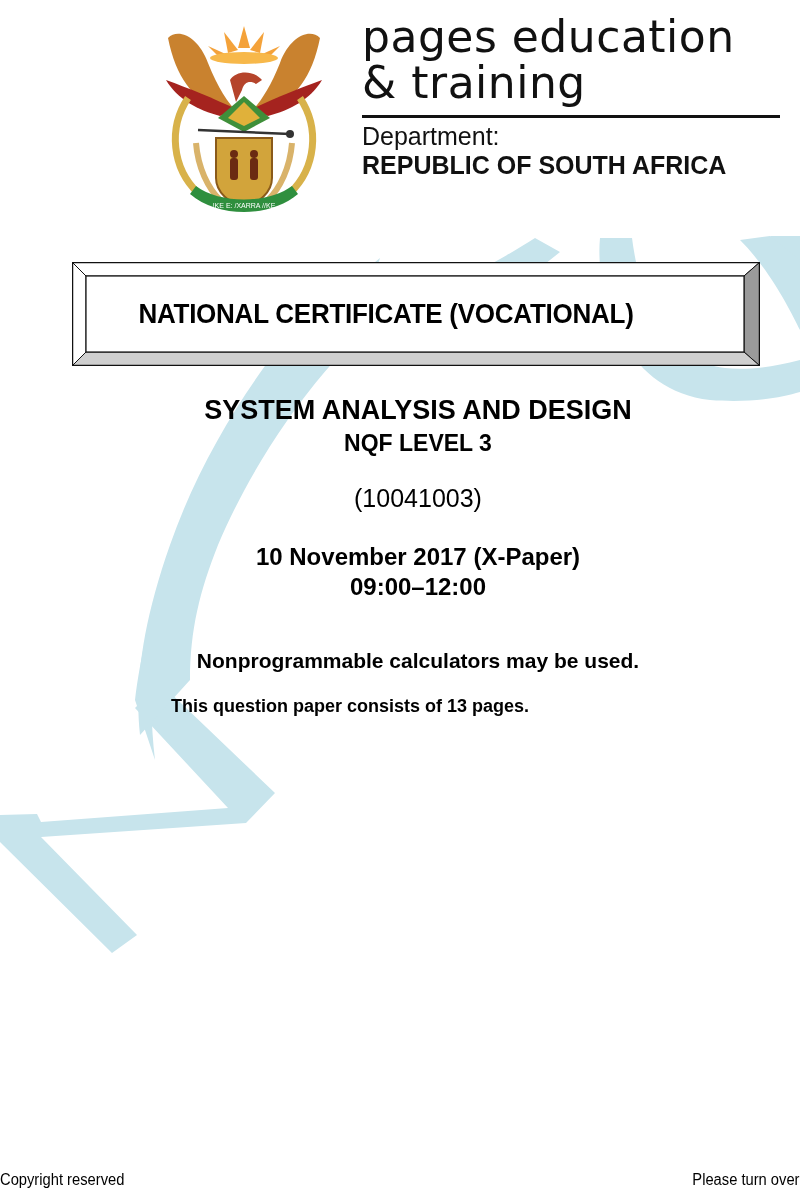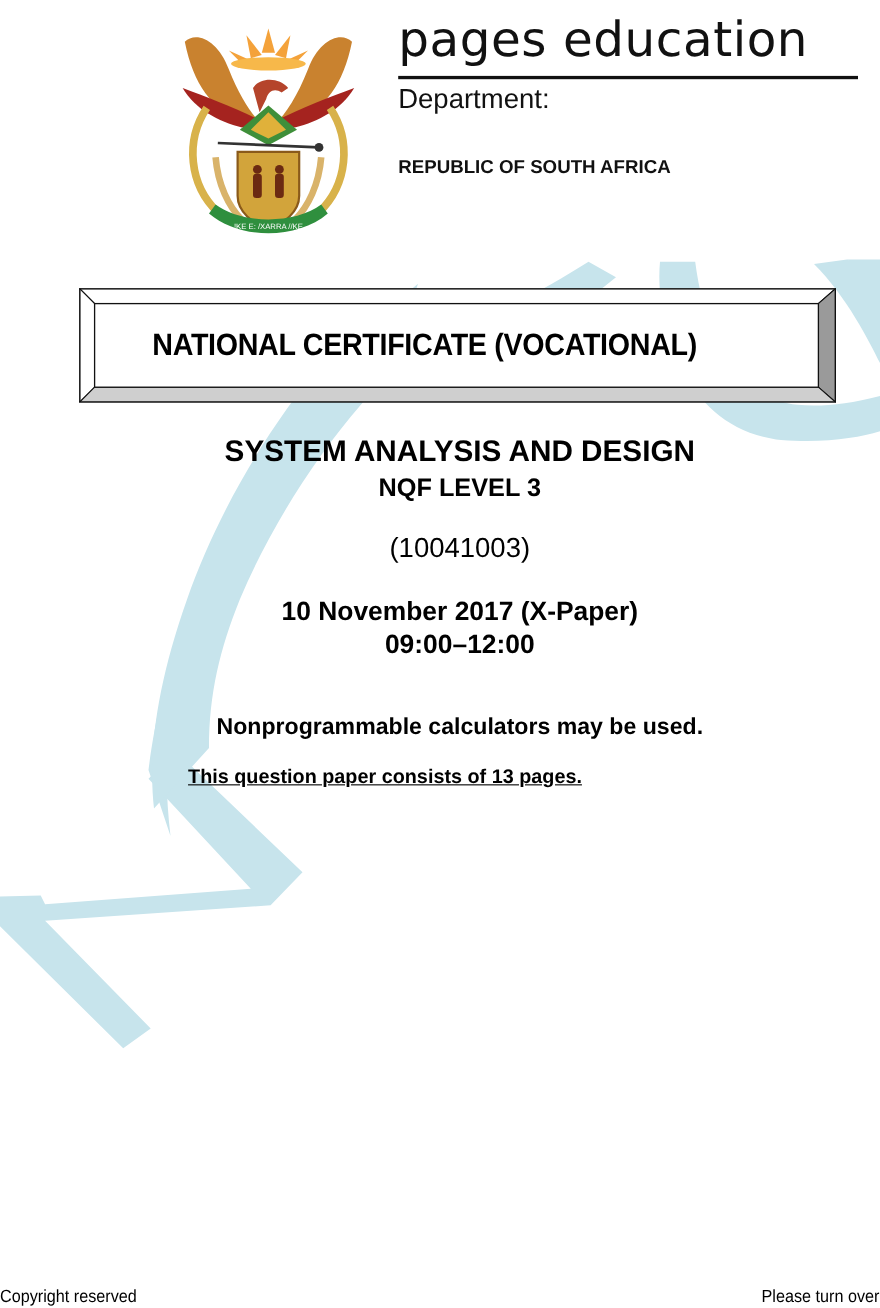--- a/index.html
+++ b/index.html
@@ -13,40 +13,40 @@
 
   
   .crest { position:absolute; left:158px; top:18px; width:172px; height:202px; }
   .brand { position:absolute; left:362px; top:14px; width:420px; }
   .brand .big {
     font-family:"DejaVu Sans", sans-serif; font-size:44px; line-height:46px;
     letter-spacing:0.5px; color:#111; white-space:nowrap;
   }
   .brand .rule { height:3px; background:#111; margin:9px 0 4px 0; width:418px; }
   .brand .dept { font-size:25px; line-height:29px; color:#111; }
-  .brand .rsa { font-size:17px; line-height:29px; font-weight:bold; color:#111;margin-top:32px; }
+  .brand .rsa { font-size:25px; line-height:29px; font-weight:bold; color:#111; }
 
   
   .bevel { position:absolute; left:72px; top:262px; width:628px; height:104px; }
   .bevel svg { position:absolute; left:0; top:0; }
   .bevel .label {
     position:absolute; left:0; right:0; top:0; height:104px;
     display:flex; align-items:center; justify-content:center;
     font-size:28px; font-weight:bold; letter-spacing:-0.3px;
     transform:scaleX(0.93);
   }
 
   .center { position:absolute; left:0; width:836px; text-align:center; }
   .subject { top:394px; font-size:27px; font-weight:bold; line-height:32px; }
   .level { top:428px; font-size:23px; font-weight:bold; line-height:30px; }
   .code { top:483px; font-size:25px; line-height:30px; }
   .date { top:542px; font-size:24px; font-weight:bold; line-height:30px; }
   .time { top:572px; font-size:24px; font-weight:bold; line-height:30px; }
   .calc { top:648px; font-size:21px; font-weight:bold; line-height:26px; }
-  .pages { top:695px; left:0; width:700px; font-size:18px; font-weight:bold; line-height:22px;text-decoration:underline; }
+  .pages { top:695px; left:0; width:700px; font-size:18px; font-weight:bold; line-height:22px; }
 
   .footer { position:absolute; top:1171px; font-size:16px; line-height:18px; transform:scaleX(0.92); }
   .footer.left { left:0; transform-origin:left center; }
   .footer.right { right:0; transform-origin:right center; }
 </style>
 </head>
 <body>
 
 <svg class="watermark" viewBox="0 0 800 1189">
   <g fill="#c7e4ec" stroke="none">
@@ -104,20 +104,21 @@
           <rect x="92" y="140" width="8" height="22" rx="3"></rect>
       </g>
 
       <path d="M32,176 C60,200 112,200 140,176 L134,168 C110,186 62,186 38,168 Z" fill="#2f8f3e"></path>
       <text x="86" y="190" font-size="7" fill="#fff" text-anchor="middle" font-family="Liberation Sans, sans-serif">!KE E: /XARRA //KE</text>
     </svg>
   </div>
 
   <div class="brand">
     <div class="big">pages education</div>
+    <div class="big">&amp; training</div>
     <div class="rule"></div>
     <div class="dept">Department:</div>
     <div class="rsa">REPUBLIC OF SOUTH AFRICA</div>
   </div>
 
   <div class="bevel">
     <svg width="688" height="104" viewBox="0 0 688 104">
       <polygon points="0,0 688,0 672,14 14,14" fill="#ffffff" stroke="#111" stroke-width="1"></polygon>
       <polygon points="0,0 14,14 14,90 0,104" fill="#ffffff" stroke="#111" stroke-width="1"></polygon>
       <polygon points="688,0 688,104 672,90 672,14" fill="#9a9a9a" stroke="#111" stroke-width="1"></polygon>

